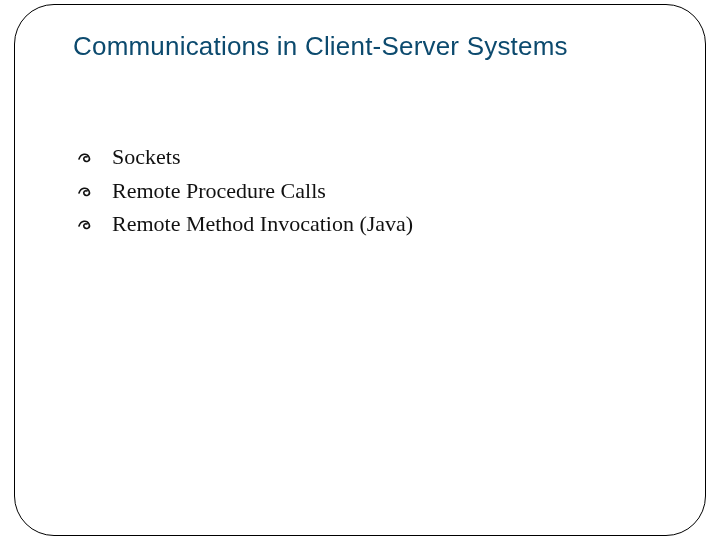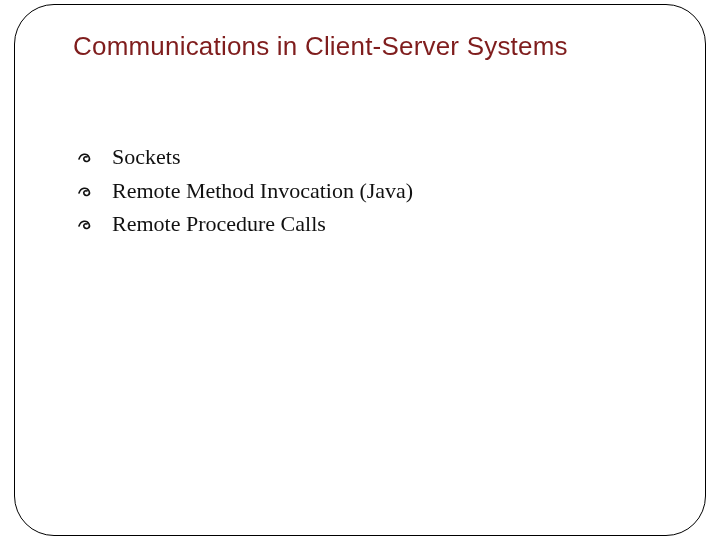--- a/index.html
+++ b/index.html
@@ -22,21 +22,21 @@
       bottom: 4px;
       border: 1.5px solid #000;
       border-radius: 40px;
     }
     .title {
       position: absolute;
       top: 26px;
       left: 58px;
       font-size: 26px;
       font-weight: 400;
-      color: #7f1d1d;
+      color: #0c4a6e;
       letter-spacing: 0.2px;
     }
     .bullets {
       position: absolute;
       top: 138px;
       left: 62px;
     }
     .bullet-item {
       display: flex;
       align-items: baseline;
@@ -70,23 +70,23 @@
     <div class="bullet-item">
       <span class="bullet-icon"><svg width="18" height="16" viewBox="0 0 18 16" style="vertical-align:baseline;">
             <path d="M2 9 C 4 3, 10 3, 12 7 C 14 11, 9 13, 7 10 C 6 8, 8 6, 10 7" fill="none" stroke="#111" stroke-width="1.6" stroke-linecap="round"></path>
           </svg></span>
       <span class="bullet-text">Sockets</span>
     </div>
     <div class="bullet-item">
       <span class="bullet-icon"><svg width="18" height="16" viewBox="0 0 18 16" style="vertical-align:baseline;">
             <path d="M2 9 C 4 3, 10 3, 12 7 C 14 11, 9 13, 7 10 C 6 8, 8 6, 10 7" fill="none" stroke="#111" stroke-width="1.6" stroke-linecap="round"></path>
           </svg></span>
-      <span class="bullet-text">Remote Method Invocation (Java)</span>
+      <span class="bullet-text">Remote Procedure Calls</span>
     </div>
     <div class="bullet-item">
       <span class="bullet-icon"><svg width="18" height="16" viewBox="0 0 18 16" style="vertical-align:baseline;">
             <path d="M2 9 C 4 3, 10 3, 12 7 C 14 11, 9 13, 7 10 C 6 8, 8 6, 10 7" fill="none" stroke="#111" stroke-width="1.6" stroke-linecap="round"></path>
           </svg></span>
-      <span class="bullet-text">Remote Procedure Calls</span>
+      <span class="bullet-text">Remote Method Invocation (Java)</span>
     </div>
   </div>
 
 </div>
 
 </body></html>

